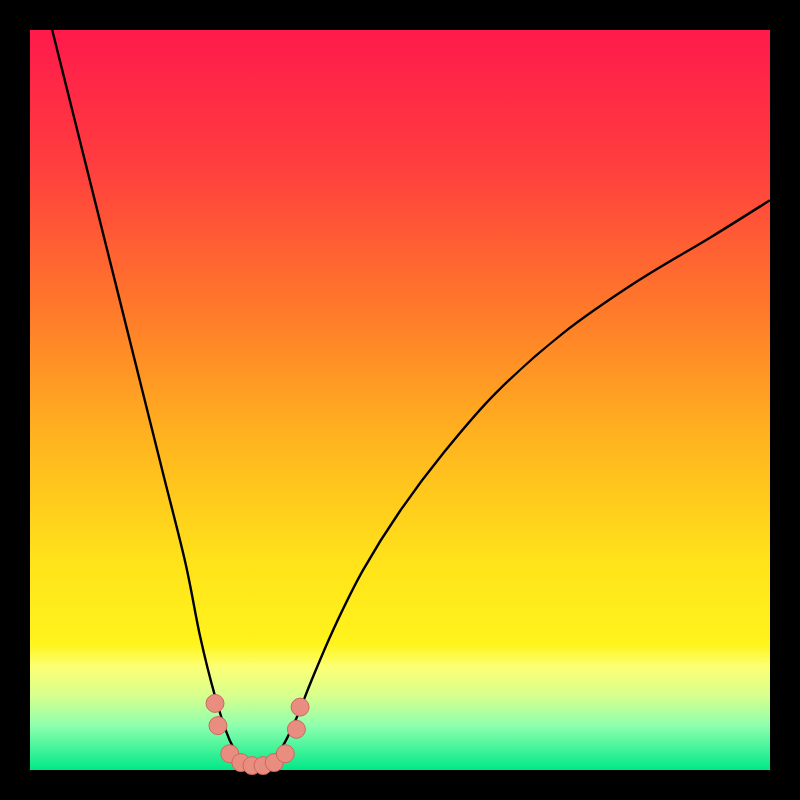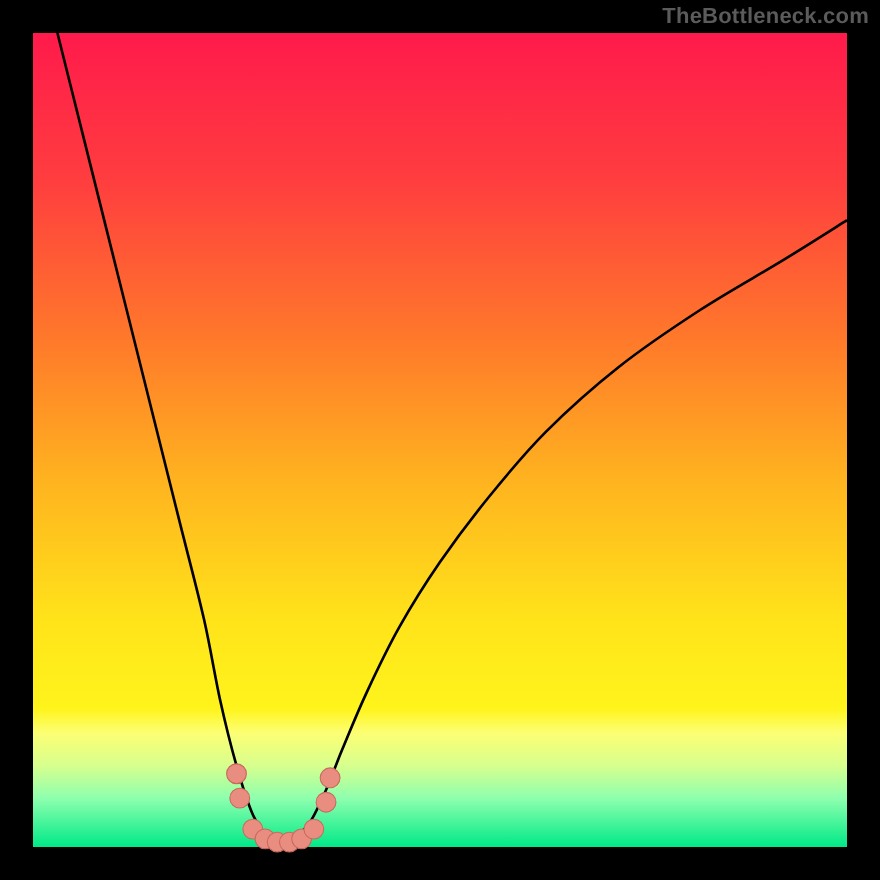--- a/index.html
+++ b/index.html
@@ -39,21 +39,20 @@
     top: 0; left: 0;
     width: 740px; height: 740px;
     overflow: visible;
   }
 </style>
 </head>
 <body>
 
 <div class="frame">
 
-  <div class="watermark">TheBottleneck.com</div>
 
   <div class="plot" id="plot" style="background: linear-gradient(rgb(255, 26, 75) 0%, rgb(255, 61, 63) 18%, rgb(255, 122, 42) 38%, rgb(255, 179, 31) 55%, rgb(255, 227, 26) 72%, rgb(255, 244, 28) 83%, rgb(252, 255, 116) 86%, rgb(215, 255, 142) 90%, rgb(142, 255, 174) 94%, rgb(0, 233, 135) 100%);">
     <svg class="curve" viewBox="0 0 740 740" preserveAspectRatio="none">
       <path id="curvePath" fill="none" d="M 22.2 0 C 25.9 14.799999999999992 37 59.199999999999946 44.4 88.79999999999995 C 51.8 118.39999999999996 59.199999999999996 148.00000000000003 66.6 177.60000000000002 C 74 207.20000000000002 81.39999999999999 236.79999999999998 88.8 266.4 C 96.2 296 103.6 325.59999999999997 111 355.2 C 118.4 384.8 125.79999999999998 414.4 133.2 444 C 140.6 473.6 149.23333333333335 505.66666666666663 155.4 532.8 C 161.56666666666666 559.9333333333333 165.26666666666668 584.5999999999999 170.20000000000002 606.8 C 175.13333333333335 629 180.06666666666666 648.7333333333333 185 666 C 189.93333333333334 683.2666666666667 194.86666666666667 699.3 199.8 710.4 C 204.73333333333335 721.5 210.9 728.2833333333333 214.6 732.6 C 218.29999999999998 736.9166666666667 219.53333333333333 735.6833333333333 222 736.3 C 224.46666666666667 736.9166666666666 226.93333333333334 736.9166666666666 229.4 736.3 C 231.86666666666667 735.6833333333333 233.10000000000002 735.6833333333334 236.8 732.6 C 240.5 729.5166666666667 246.66666666666669 725.1999999999999 251.60000000000002 717.8 C 256.53333333333336 710.4 261.46666666666664 699.3000000000001 266.4 688.2 C 271.3333333333333 677.1 275.0333333333333 666 281.2 651.2 C 287.3666666666667 636.4000000000001 294.76666666666665 617.9 303.4 599.4 C 312.0333333333333 580.9 321.9 559.9333333333334 333 540.2 C 344.1 520.4666666666667 356.43333333333334 500.73333333333335 370 481 C 383.56666666666666 461.26666666666665 398.3666666666667 441.53333333333336 414.40000000000003 421.8 C 430.4333333333334 402.06666666666666 446.4666666666667 382.3333333333333 466.2 362.59999999999997 C 485.9333333333333 342.8666666666666 509.3666666666666 321.90000000000003 532.8 303.40000000000003 C 556.2333333333332 284.90000000000003 582.1333333333332 267.6333333333333 606.8 251.59999999999997 C 631.4666666666667 235.56666666666663 658.6 220.7666666666667 680.8000000000001 207.20000000000005 C 703.0000000000001 193.63333333333338 730.1333333333333 176.36666666666662 740 170.19999999999993" stroke="#000000" stroke-width="2.4"></path>
       <g id="markers">
           <circle cx="185" cy="673.4" r="9" fill="#ea8d81" stroke="#c96a5e" stroke-width="1"></circle>
           <circle cx="187.96" cy="695.6" r="9" fill="#ea8d81" stroke="#c96a5e" stroke-width="1"></circle>
           <circle cx="199.8" cy="723.72" r="9" fill="#ea8d81" stroke="#c96a5e" stroke-width="1"></circle>
           <circle cx="210.89999999999998" cy="732.6" r="9" fill="#ea8d81" stroke="#c96a5e" stroke-width="1"></circle>
           <circle cx="222" cy="735.56" r="9" fill="#ea8d81" stroke="#c96a5e" stroke-width="1"></circle>

